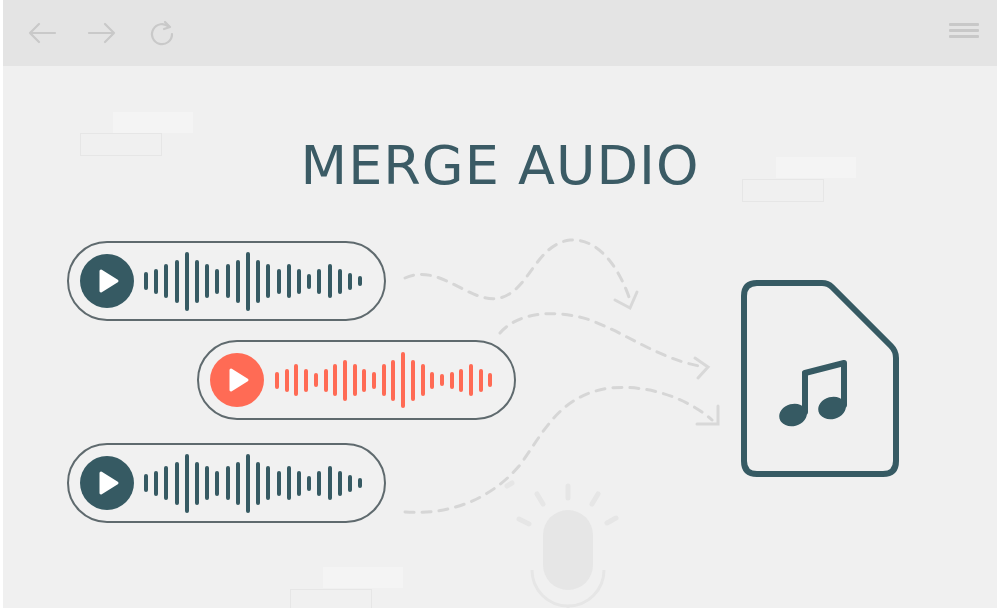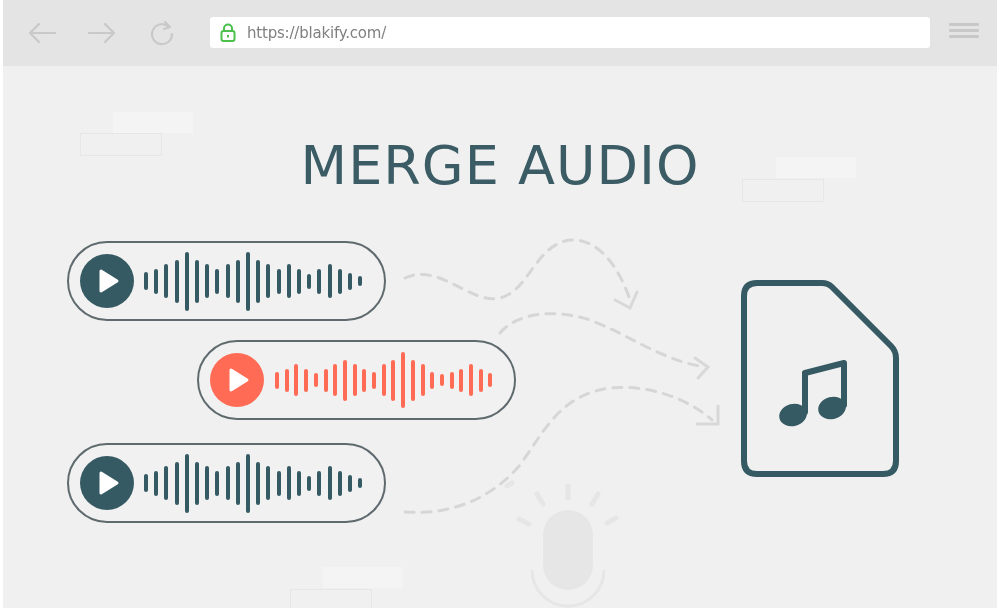--- a/index.html
+++ b/index.html
@@ -66,28 +66,20 @@
     <div class="nav-btn" style="left:83px;">
       <svg viewBox="0 0 32 30">
         <path d="M3 15 H28 M28 15 L19 6 M28 15 L19 24" stroke="#c9c9c9" stroke-width="2.2" fill="none" stroke-linecap="round"></path>
       </svg>
     </div>
     <div class="nav-btn" style="left:144px;">
       <svg viewBox="0 0 32 30">
         <path d="M22 9 A10 10 0 1 0 25 16" stroke="#c9c9c9" stroke-width="2.2" fill="none" stroke-linecap="round"></path>
         <path d="M18 4 L23 9 L17 11" stroke="#c9c9c9" stroke-width="2.2" fill="none" stroke-linecap="round" stroke-linejoin="round"></path>
       </svg>
-    </div>
-    <div class="urlbar">
-      <svg class="lock" viewBox="0 0 16 19">
-        <path d="M4 8 V5.5 A4 4 0 0 1 12 5.5 V8" stroke="#4cc04c" stroke-width="2" fill="none"></path>
-        <rect x="1.5" y="8" width="13" height="10" rx="2" stroke="#4cc04c" stroke-width="2" fill="none"></rect>
-        <rect x="7" y="12" width="2" height="2.5" fill="#4cc04c"></rect>
-      </svg>
-      <span class="url-text">https://blakify.com/</span>
     </div>
     <div class="menu-btn">
       <span></span>
       <span></span>
       <span></span>
     </div>
   </div>
 
   <div class="deco fill" style="left:110px; top:112px; width:80px; height:21px;"></div>
   <div class="deco outline" style="left:77px; top:133px; width:80px; height:21px;"></div>

